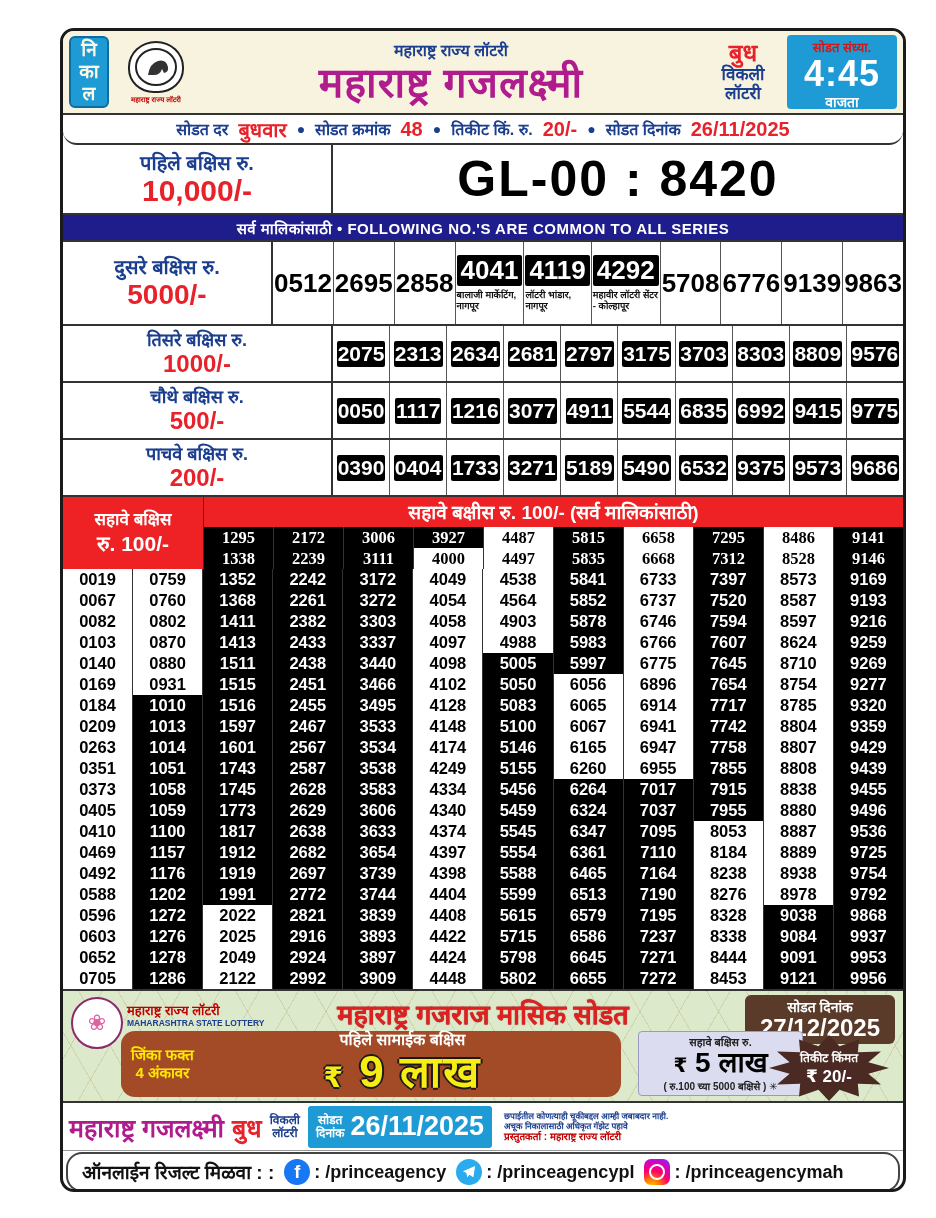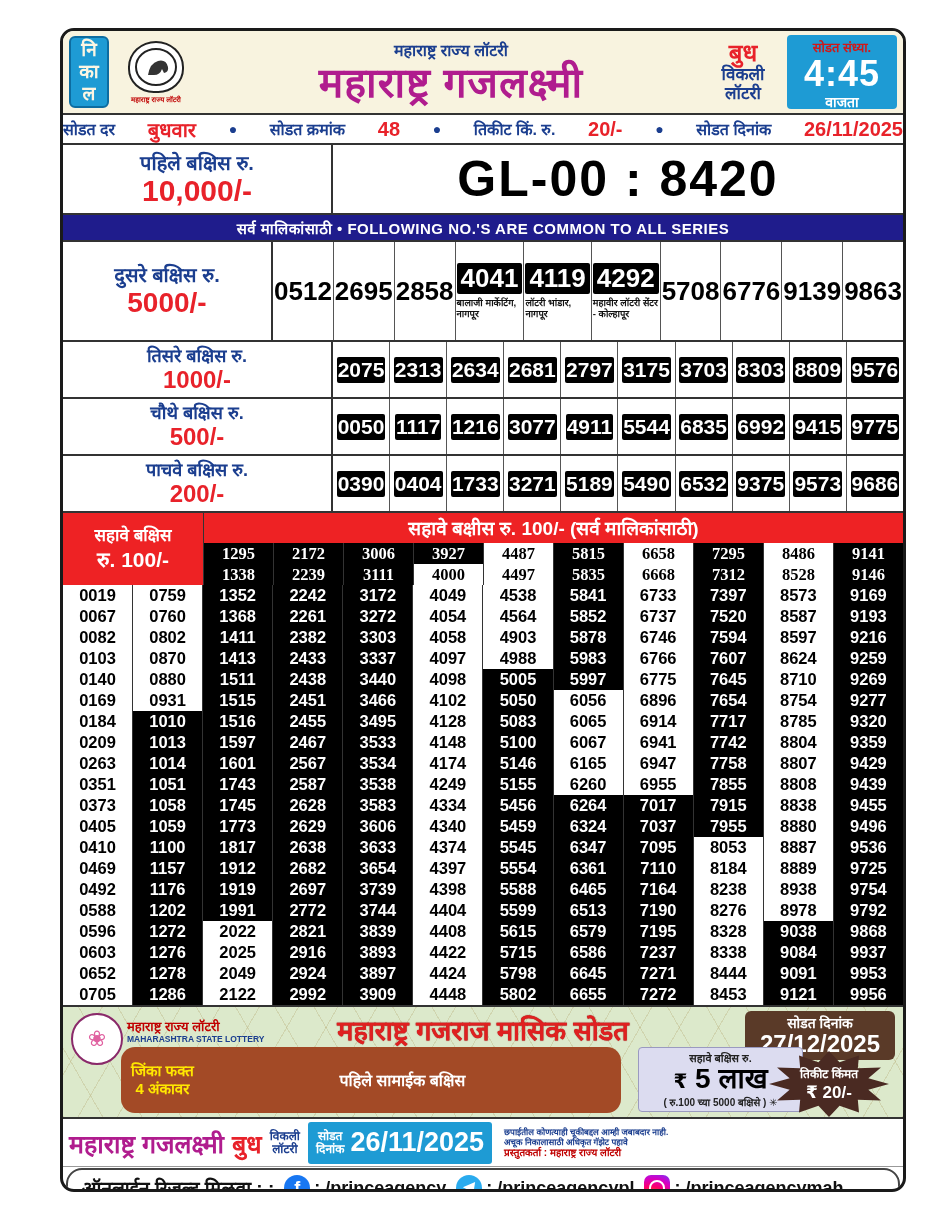--- a/index.html
+++ b/index.html
@@ -18,41 +18,41 @@
   .hdr-mid .big-t { color:#b01c8e; font-weight:bold; font-size:41px; line-height:44px; letter-spacing:1px; }
   .hdr-day { width:76px; text-align:center; }
   .hdr-day .d1 { color:#e8222a; font-weight:bold; font-size:24px; line-height:24px; }
   .hdr-day .d2 { color:#1b3e8f; font-weight:bold; font-size:17px; line-height:19px; }
   .timebox { width:110px; height:74px; background:#1e9bd4; border-radius:4px; text-align:center; color:#fff; padding-top:3px; }
   .timebox .t1 { color:#d01818; font-weight:bold; font-size:13px; }
   .timebox .t2 { font-weight:bold; font-size:36px; line-height:36px; letter-spacing:1px; }
   .timebox .t3 { font-size:14px; font-weight:bold; }
 
   
-  .info { height:30px; display:flex; align-items:center; justify-content:space-between; gap:10px; border-bottom:2px solid #333; background:#fff; }
+  .info { height:30px; display:flex; align-items:center; justify-content:center; gap:10px; border-bottom:2px solid #333; background:#fff;border-radius:14px; }
   .info .lab { color:#1b3e8f; font-weight:bold; font-size:16px; }
   .info .val { color:#e8222a; font-weight:bold; font-size:20px; }
   .info .dot { color:#1b3e8f; font-size:14px; }
 
   
   .p1 { height:70px; display:flex; border-bottom:2px solid #333; }
   .plabel { width:270px; border-right:2px solid #333; text-align:center; display:flex; flex-direction:column; justify-content:center; }
   .plabel .l1 { color:#1b3e8f; font-weight:bold; font-size:20px; line-height:24px; }
   .plabel .l2 { color:#e8222a; font-weight:bold; font-size:30px; line-height:32px; }
   .p1 .winnum { flex:1; display:flex; align-items:center; justify-content:center; font-weight:bold; font-size:50px; color:#000; letter-spacing:2px; }
   .navybar { height:27px; background:#1f1c8c; color:#fff; font-weight:bold; font-size:15px; display:flex; align-items:center; justify-content:center; letter-spacing:.5px; border-bottom:2px solid #333; }
   .prow { display:flex; border-bottom:2px solid #333; }
   .prow .plabel .l2 { font-size:28px; }
   .pnums { flex:1; display:flex; }
   .pcell { flex:1; border-right:1.5px solid #555; display:flex; flex-direction:column; align-items:center; justify-content:center; padding:2px 1px; }
   .pcell:last-child { border-right:none; }
   .pcell .num { font-weight:bold; font-size:26px; color:#000; white-space:nowrap; }
   .pcell .num.hl { background:#000; color:#fff; padding:0 4px; border-radius:2px; }
   .pcell .seller { font-size:9.5px; font-weight:bold; color:#111; line-height:11px; margin-top:3px; }
-  .p2 { height:100px; }
+  .p2 { height:84px; }
   .p345 { height:57px; }
   .p345 .plabel .l1 { font-size:18px; line-height:21px; }
   .p345 .plabel .l2 { font-size:24px; line-height:26px; }
   .p345 .pcell .num { background:#000; color:#fff; font-size:21px; padding:1px 1px; border-radius:2px; }
 
   
   .p6 { border-bottom:2px solid #333; }
   .p6-top { display:flex; }
   .p6-left { width:141px; height:72px; background:#ee2224; color:#fff; text-align:center; display:flex; flex-direction:column; justify-content:center; border-right:1.5px solid #333; }
   .p6-left .a { font-weight:bold; font-size:17px; line-height:22px; }
@@ -663,20 +663,21 @@
       <div class="s2">MAHARASHTRA STATE LOTTERY</div>
     </div>
     <div class="ban-title">महाराष्ट्र गजराज मासिक सोडत</div>
     <div class="ban-brown">
       <div class="win4">
         <div>जिंका फक्त</div>
         <div>4 अंकावर</div>
       </div>
       <div class="mid">
         <div class="cap">पहिले सामाईक बक्षिस</div>
+        <div class="lakh9"><span class="rup">₹</span> <span>9 लाख</span></div>
       </div>
     </div>
     <div class="datebox">
       <div class="d1">सोडत दिनांक</div>
       <div class="d2">27/12/2025</div>
     </div>
     <div class="lakh5">
       <div class="c1">सहावे बक्षिस रु.</div>
       <div class="c2"><span class="r">₹</span> <span>5 लाख</span></div>
       <div class="c3">( रु.100 च्या 5000 बक्षिसे ) ✳</div>

